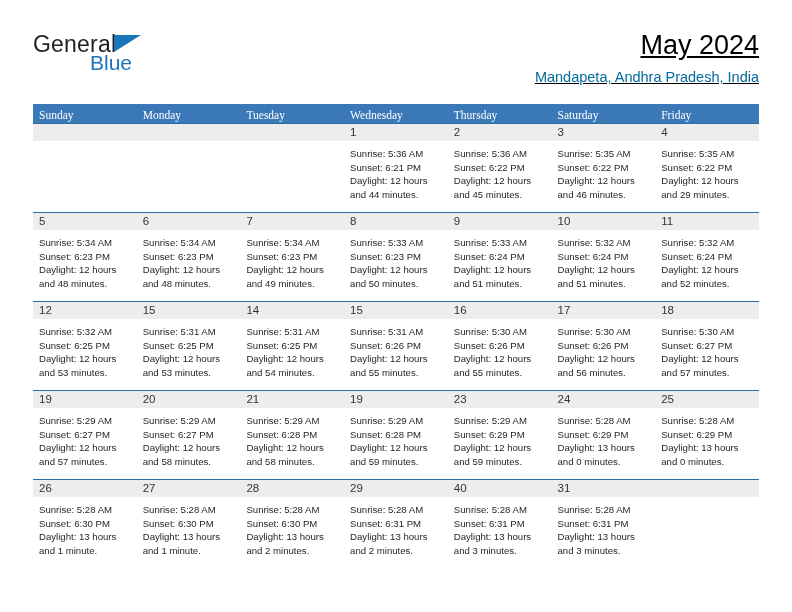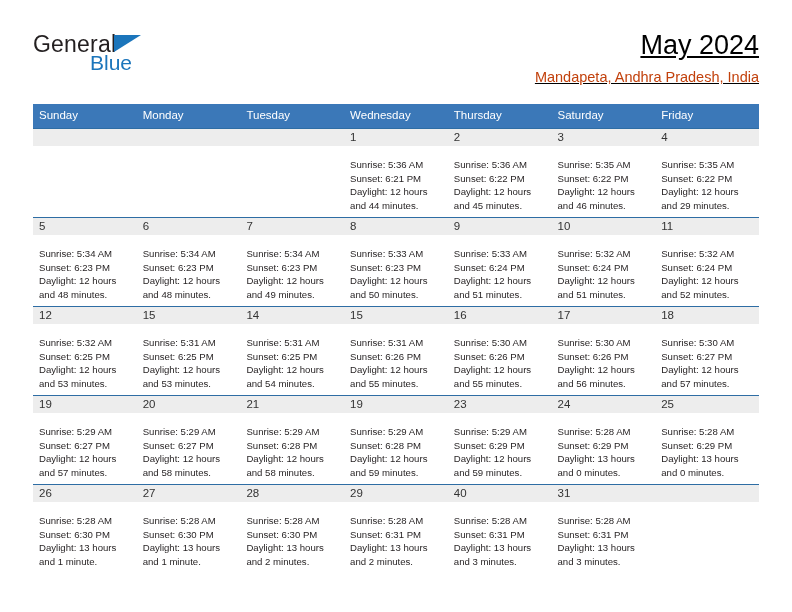--- a/index.html
+++ b/index.html
@@ -71,46 +71,47 @@
     text-decoration: underline;
   }
   .cal-title {
     font-size: 27px;
     color: #000000;
     line-height: 34px;
     white-space: nowrap;
   }
   .cal-subtitle {
     font-size: 14.5px;
-    color: #c2410c;
+    color: #0369a1;
     line-height: 22px;
     margin-top: 4px;
     white-space: nowrap;
   }
 
   
   .calendar {
     position: absolute;
     left: 33px;
     top: 104px;
     width: 726px;
   }
   .weekday-row {
     display: flex;
     width: 726px;
     background: #3b78b8;
   }
   .weekday {
     width: 103.714px;
     box-sizing: border-box;
-    padding: 4px 0 5px 6px;
+    padding: 4px 0 0 6px;
     font-size: 11.5px;
     color: #ffffff;
     line-height: 15px;
     white-space: nowrap;
+    font-family: Liberation Serif, serif;
   }
   .week-row {
     display: flex;
     width: 726px;
     border-top: 1.5px solid #2e6da4;
   }
   .day-cell {
     width: 103.714px;
     box-sizing: border-box;
     background: #ffffff;
@@ -124,21 +125,21 @@
     padding: 1px 0 0 6px;
     box-sizing: border-box;
     font-size: 11.5px;
     color: #333333;
     line-height: 15px;
   }
   .day-cell.empty .day-num-band {
     color: transparent;
   }
   .day-info {
-    padding: 12px 5px 0 6px;
+    padding: 6px 5px 0 6px;
     font-size: 9.6px;
     line-height: 13.6px;
     color: #231f20;
   }
   .day-info div {
     white-space: nowrap;
   }
 </style>
 </head>
 <body>

